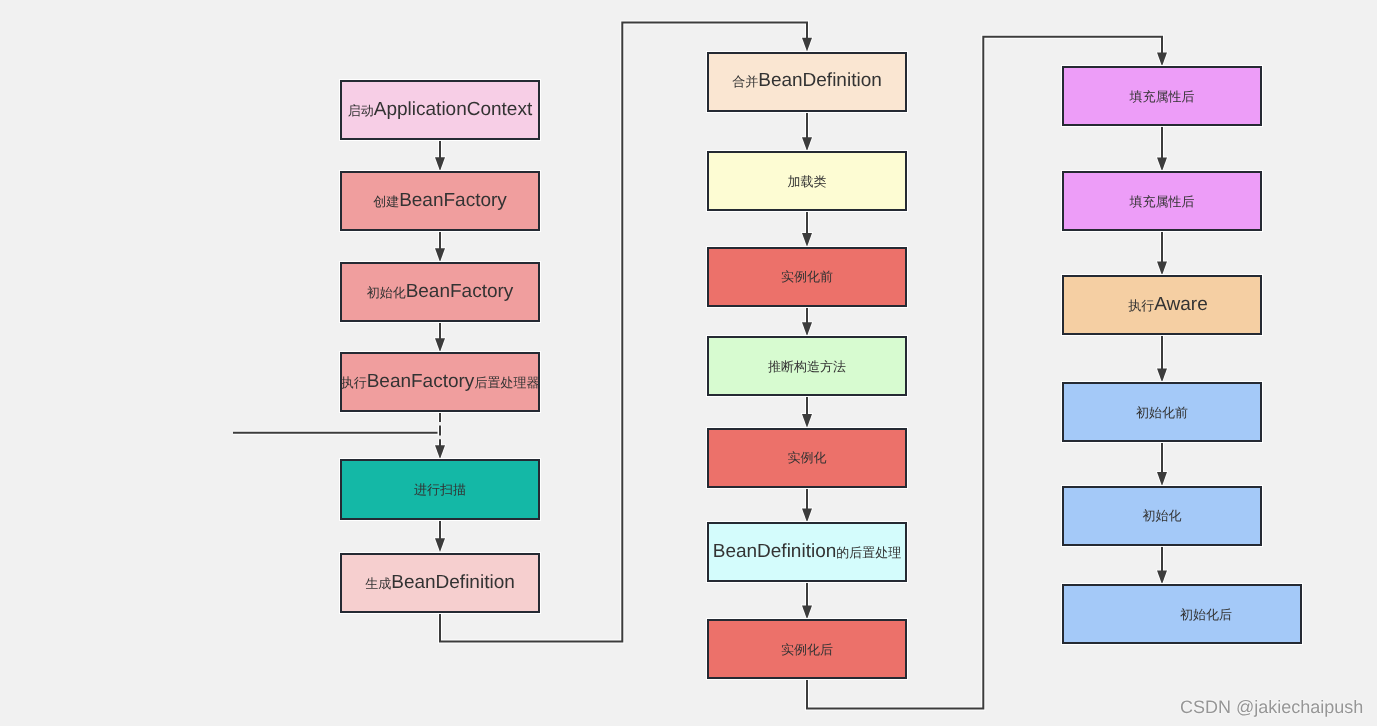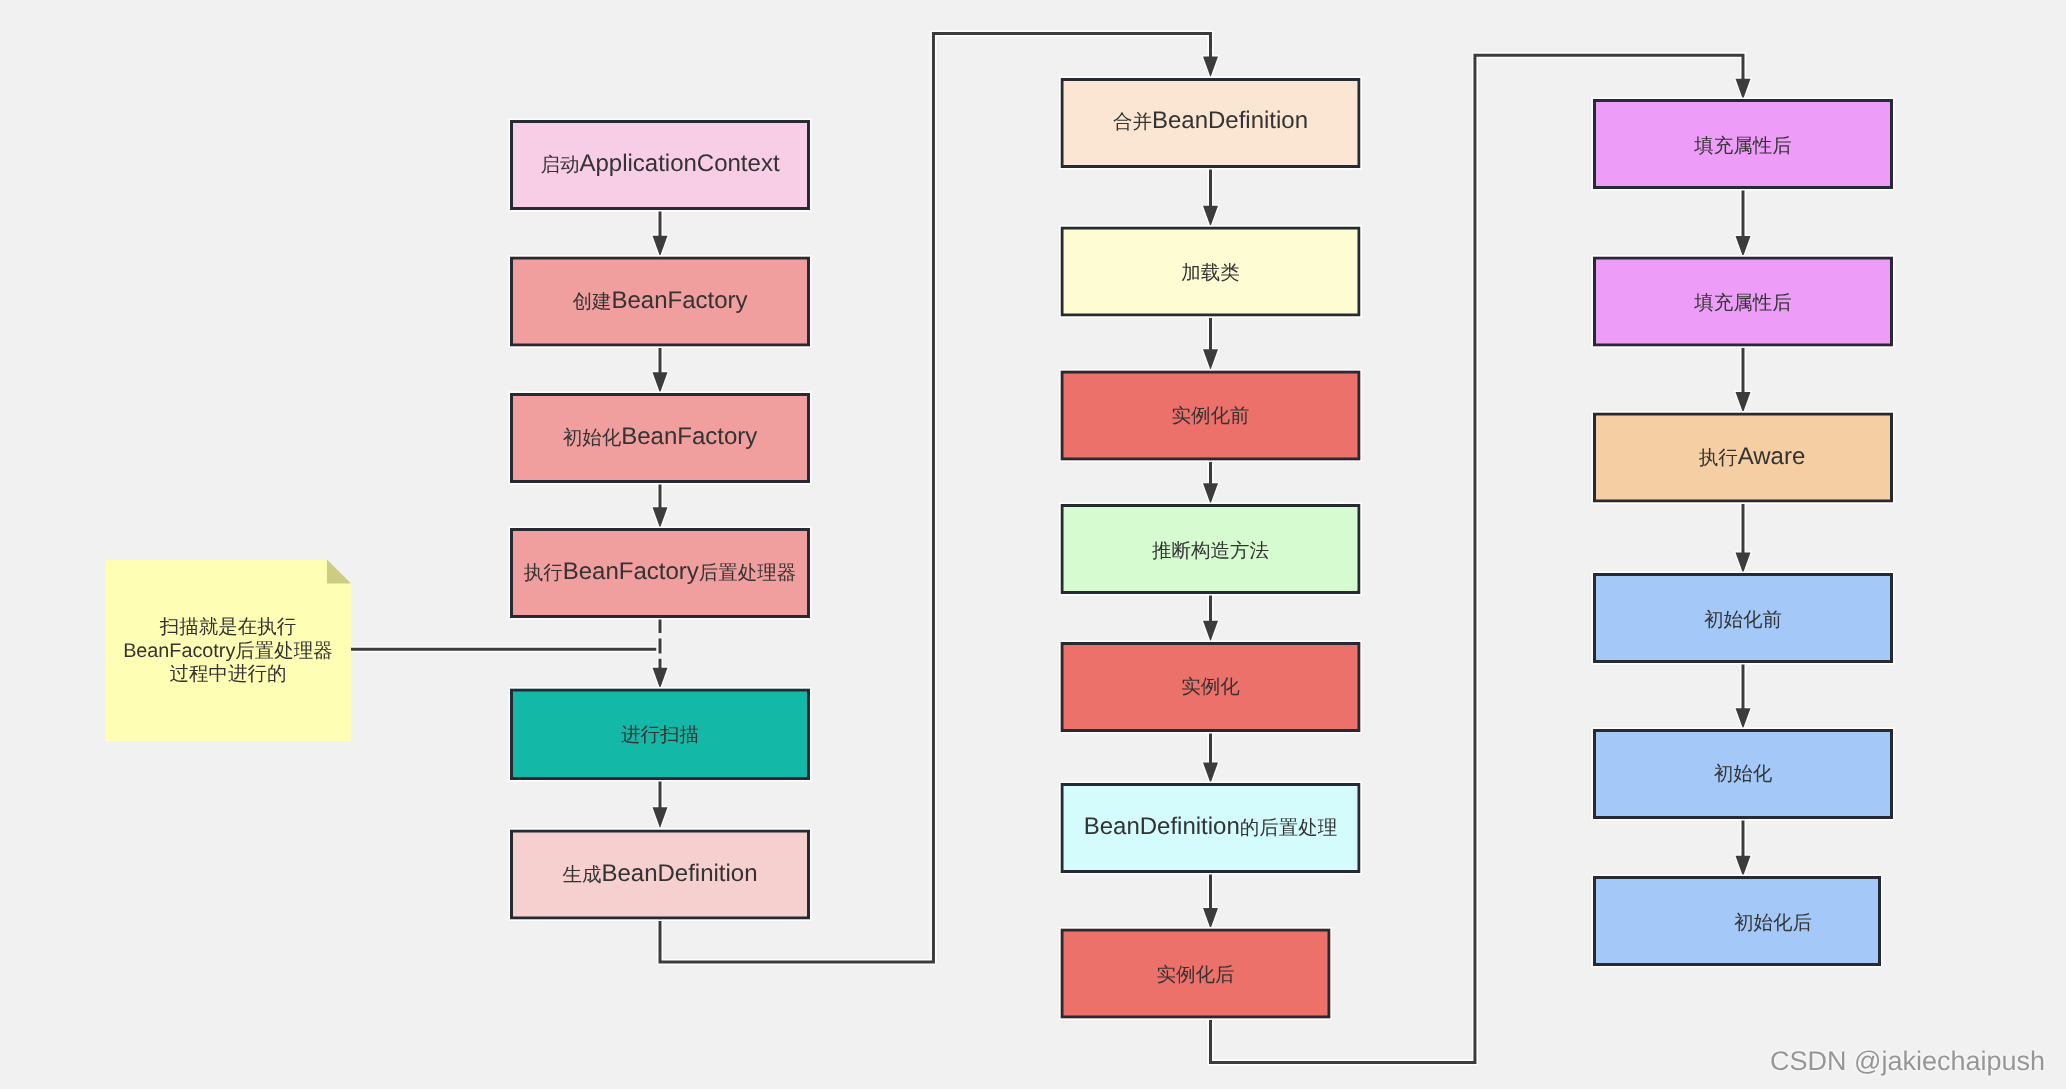--- a/index.html
+++ b/index.html
@@ -34,21 +34,21 @@
   .note-text{position:relative;z-index:2;}
   .cjk{font-size:13px;}
   .node-label,.note-text,.watermark{opacity:0.999;transform:translateZ(0);backface-visibility:hidden;}
   .node-label .lat{font-size:14px;}
   .note-text .lat{font-size:13.2px;}
   .watermark{
     position:absolute;color:#969696;font-size:17px;white-space:nowrap;
     text-shadow:0 0 1px #ffffff, 0 0 2px #ffffff;
   }
 </style>
-<style>.node{border-color:#252a33;color:#333333;font-size:14px;}.node-label .lat{font-size:16px;}.cjk{font-size:13px;}.note{color:#333333;}body,#stage{background:#f1f1f1;}</style></head>
+<style>.node{border-color:#252a33;color:#333333;font-size:14px;}.node-label .lat{font-size:19px;}.cjk{font-size:13px;}.note{color:#333333;}body,#stage{background:#f1f1f1;}</style></head>
 <body style="width: 1377px; height: 726px;">
 
 <div id="stage" style="width: 1377px; height: 726px;">
   <svg class="wires" viewBox="0 0 1377 726" style="width: 1377px; height: 726px;">
     <g id="wire-group">
         <path d="M440 140 L440 161.2" fill="none" stroke="#ffffff" stroke-width="4" stroke-linecap="butt"></path>
         <polygon points="440,171 435,157.2 445,157.2" fill="#ffffff" stroke="#ffffff" stroke-width="1.6" stroke-linejoin="miter"></polygon>
         <path d="M440 140 L440 161.2" fill="none" stroke="#3c3c3c" stroke-width="2" stroke-linecap="butt"></path>
         <polygon points="440,171 435,157.2 445,157.2" fill="#3c3c3c"></polygon>
         <path d="M440 231 L440 252.2" fill="none" stroke="#ffffff" stroke-width="4" stroke-linecap="butt"></path>
@@ -153,47 +153,36 @@
       </div>
       <div class="node" style="left: 707px; top: 336px; width: 200px; height: 60px; background: rgb(215, 251, 208); border-color: rgb(37, 42, 51);">
         <span class="node-label"><span class="cjk">推断构造方法</span></span>
       </div>
       <div class="node" style="left: 707px; top: 427.7px; width: 200px; height: 60px; background: rgb(236, 113, 106); border-color: rgb(37, 42, 51);">
         <span class="node-label"><span class="cjk">实例化</span></span>
       </div>
       <div class="node" style="left: 707px; top: 522.2px; width: 200px; height: 60px; background: rgb(212, 252, 252); border-color: rgb(37, 42, 51);">
         <span class="node-label"><span class="lat">BeanDefinition</span><span class="cjk">的后置处理</span></span>
       </div>
-      <div class="node" style="left: 707px; top: 619.2px; width: 180px; height: 60px; background: rgb(236, 113, 106); border-color: rgb(37, 42, 51);">
+      <div class="node" style="left: 707px; top: 619.2px; width: 200px; height: 60px; background: rgb(236, 113, 106); border-color: rgb(37, 42, 51);">
         <span class="node-label"><span class="cjk">实例化后</span></span>
       </div>
       <div class="node" style="left: 1062px; top: 66.3px; width: 200px; height: 60px; background: rgb(237, 157, 248); border-color: rgb(37, 42, 51);">
         <span class="node-label"><span class="cjk">填充属性后</span></span>
       </div>
       <div class="node" style="left: 1062px; top: 171.2px; width: 200px; height: 60px; background: rgb(237, 157, 248); border-color: rgb(37, 42, 51);">
         <span class="node-label"><span class="cjk">填充属性后</span></span>
       </div>
       <div class="node" style="left: 1062px; top: 275.2px; width: 200px; height: 60px; background: rgb(245, 207, 163); border-color: rgb(37, 42, 51); padding-left: 12px;">
         <span class="node-label"><span class="cjk">执行</span><span class="lat">Aware</span></span>
       </div>
       <div class="node" style="left: 1062px; top: 382.2px; width: 200px; height: 60px; background: rgb(164, 201, 248); border-color: rgb(37, 42, 51);">
         <span class="node-label"><span class="cjk">初始化前</span></span>
       </div>
       <div class="node" style="left: 1062px; top: 485.9px; width: 200px; height: 60px; background: rgb(164, 201, 248); border-color: rgb(37, 42, 51);">
         <span class="node-label"><span class="cjk">初始化</span></span>
       </div>
-      <div class="node" style="left: 1062px; top: 584.3px; width: 192px; height: 60px; background: rgb(164, 201, 248); border-color: rgb(37, 42, 51); padding-left: 48px;">
+      <div class="node" style="left: 1062px; top: 584.3px; width: 240px; height: 60px; background: rgb(164, 201, 248); border-color: rgb(37, 42, 51); padding-left: 48px;">
         <span class="node-label"><span class="cjk">初始化后</span></span>
       </div>
     </div>
-  <div class="note" style="left: 70px; top: 373px; width: 164px; height: 121px;">
-    <svg class="note-bg" style="position:absolute;left:0;top:0;" width="164" height="121" viewBox="0 0 164 121">
-        <path d="M0 0 L148 0 L164 16 L164 121 L0 121 Z" fill="#fefeb4"></path>
-        <path d="M148 0 L164 16 L148 16 Z" fill="#cdcc81"></path>
-      </svg>
-    <div class="note-text">
-        <div><span class="cjk">扫描就是在执行</span></div>
-        <div><span class="lat">BeanFacotry</span><span class="cjk">后置处理器</span></div>
-        <div><span class="cjk">过程中进行的</span></div>
-      </div>
-  </div>
   <div class="watermark" style="left: 1180px; top: 697px; color: rgb(150, 150, 150); font-size: 18px;"><span class="lat">CSDN @jakiechaipush</span></div>
 </div>
 
 </body></html>

